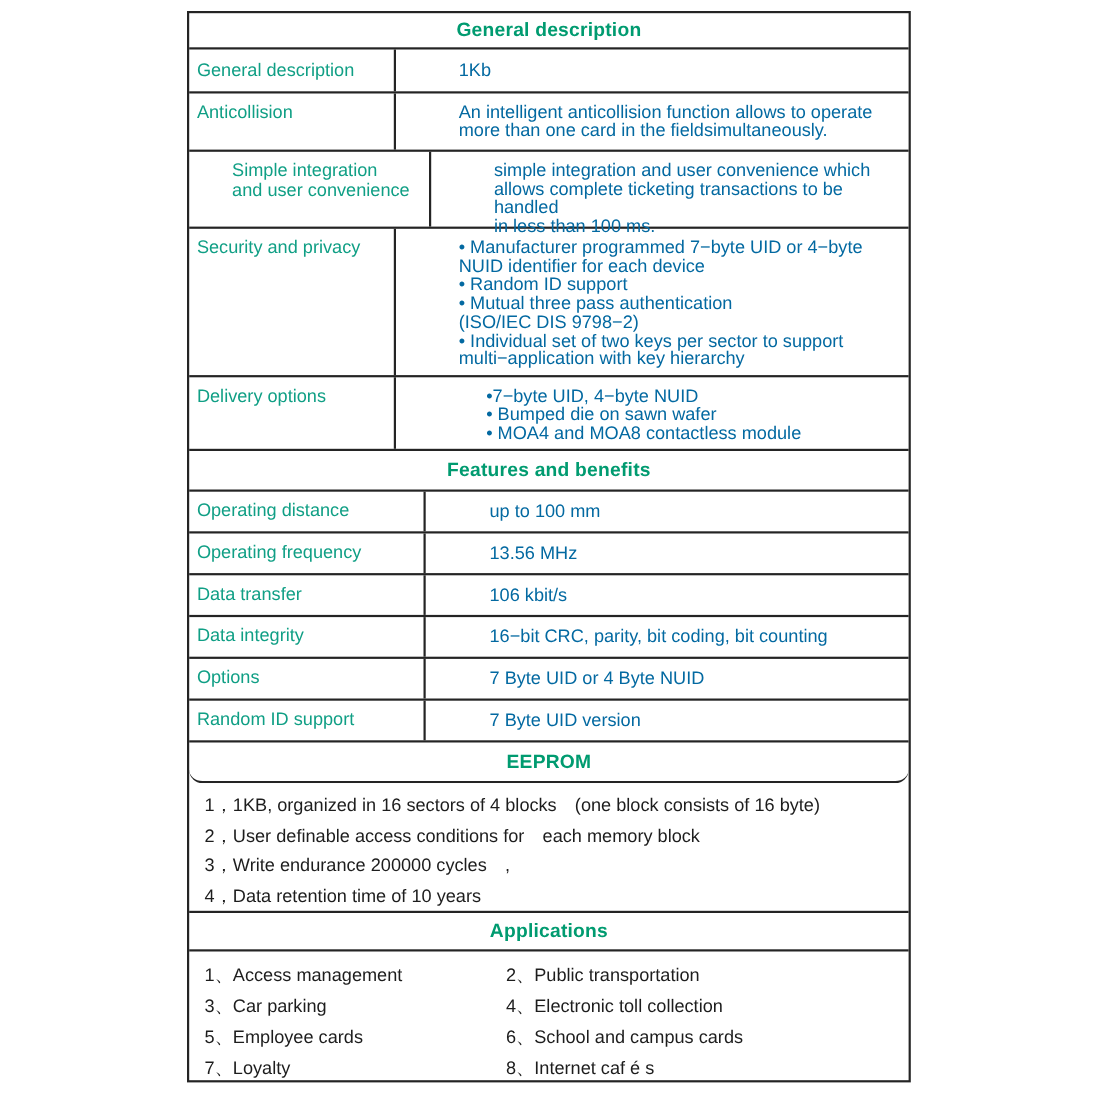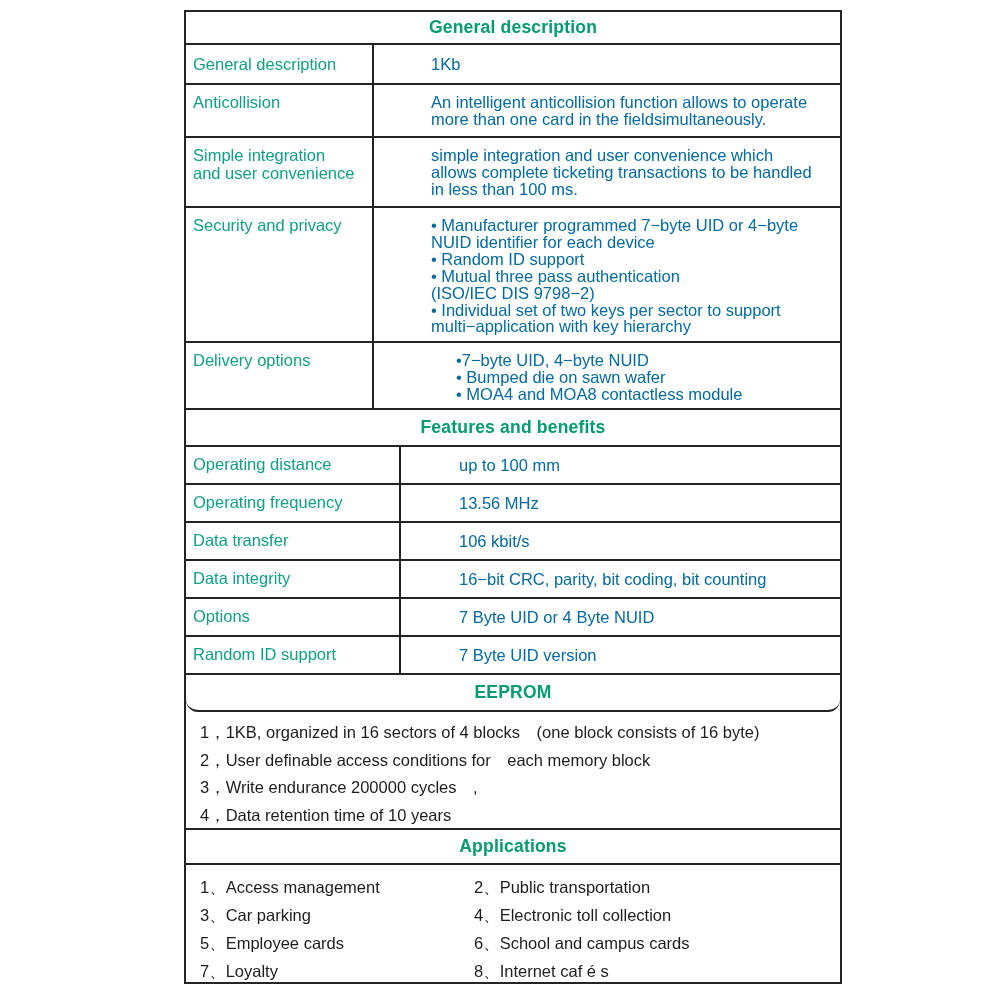--- a/index.html
+++ b/index.html
@@ -1,36 +1,36 @@
 <!DOCTYPE html>
 <html><head>
 <meta charset="utf-8">
 <style>
   * { margin:0; padding:0; box-sizing:border-box; }
   html,body { width:1000px; height:1000px; background:#ffffff;
     font-family:"Liberation Sans","DejaVu Sans",sans-serif; color:#1d1d1d; }
   .page { position:relative; width:1000px; height:1000px; background:#ffffff; overflow:hidden; }
 
-  .spec-table { position:absolute; left:184px; top:10px; width:658px;
+  .spec-table { position:absolute; left:170px; top:10px; width:658px;
     border:2px solid #242424; background:#ffffff; }
 
   .sec-header { display:flex; align-items:center; justify-content:center;
     border-bottom:2px solid #242424; font-weight:bold; font-size:17.5px;
     color:#009B70; letter-spacing:.2px; }
   .h1 { height:33px; } .h2 { height:37px; } .h3 { height:37px;border-radius:12px; } .h4 { height:35px; }
 
   .row { display:flex; border-bottom:2px solid #242424; }
   .lc { border-right:2px solid #242424; color:#109F85; font-size:16.5px;
         line-height:17.5px; padding:9px 4px 0 7px; white-space:pre-line; }
   .vc { flex:1; font-size:16.5px; line-height:16.9px; padding:9px 8px 0 57px;
         white-space:pre-line; color:#0369a1; }
 
   
   .s1 .lc { width:188px; }
-  .r1 { height:40px; } .r2 { height:53px; } .r3 { height:70px; }
+  .r1 { height:40px; } .r2 { height:53px; } .r3 { height:70px;padding-left:32px; }
   .r4 { height:135px; } .r5 { height:67px;gap:25px; }
   .r1 .lc, .r1 .vc { padding-top:11px; }
 
   
   .frow { height:38px; display:flex; border-bottom:2px solid #242424; }
   .frow .lc { width:215px; display:flex; align-items:center; padding:0 4px 0 7px; }
   .frow .vc { display:flex; align-items:center; padding:0 8px 0 58px; }
 
   
   .eeprom-body { height:118px; border-bottom:2px solid #242424;

